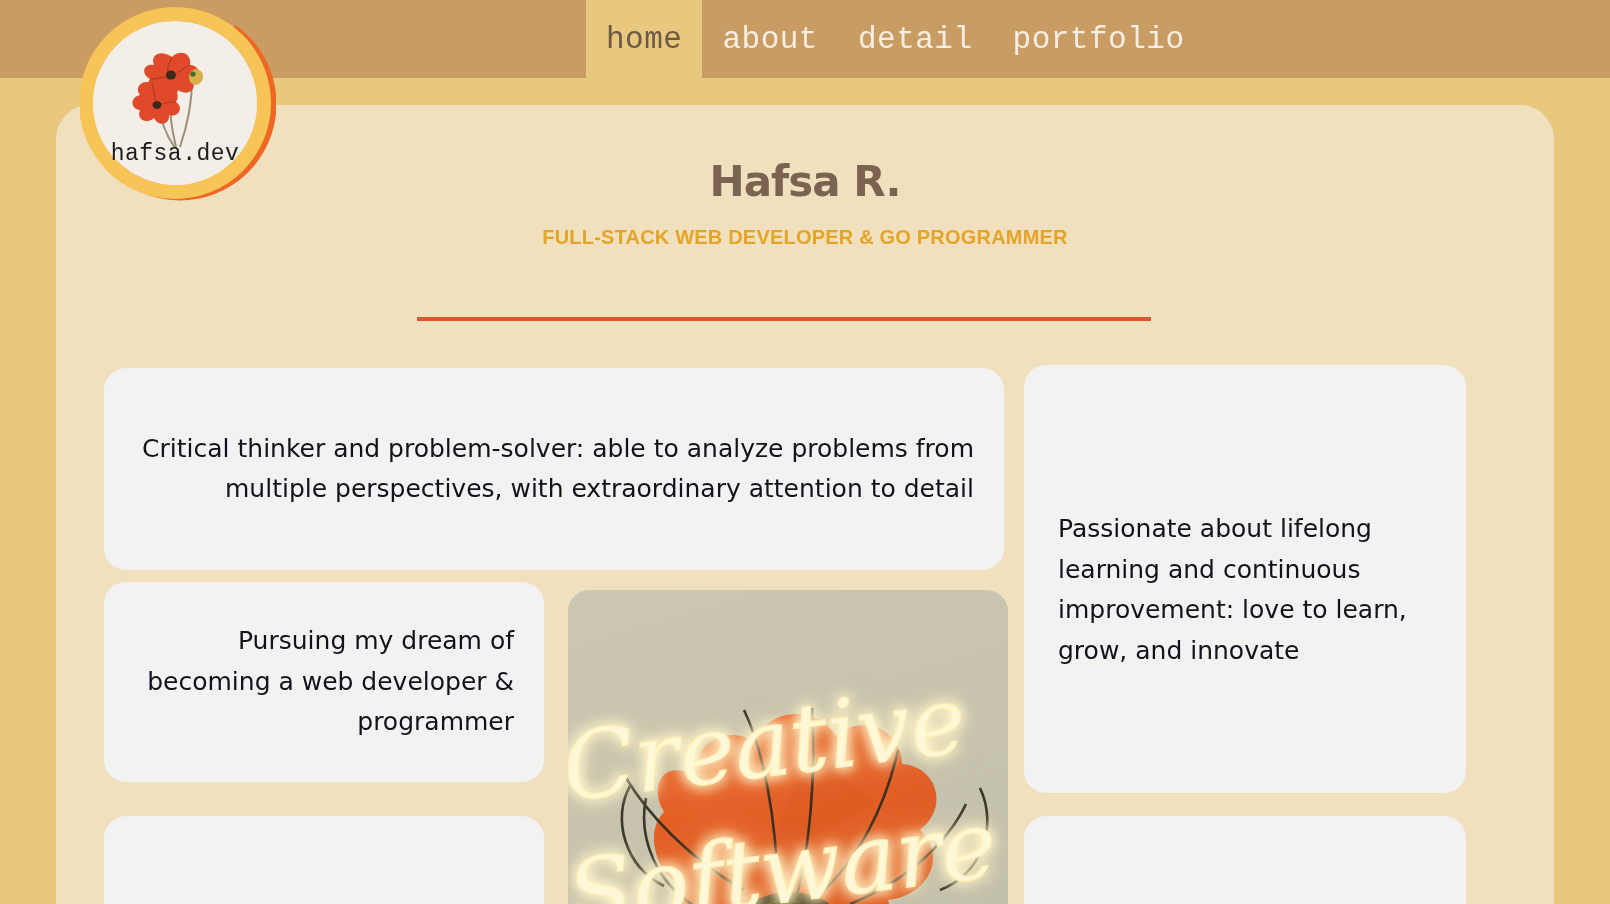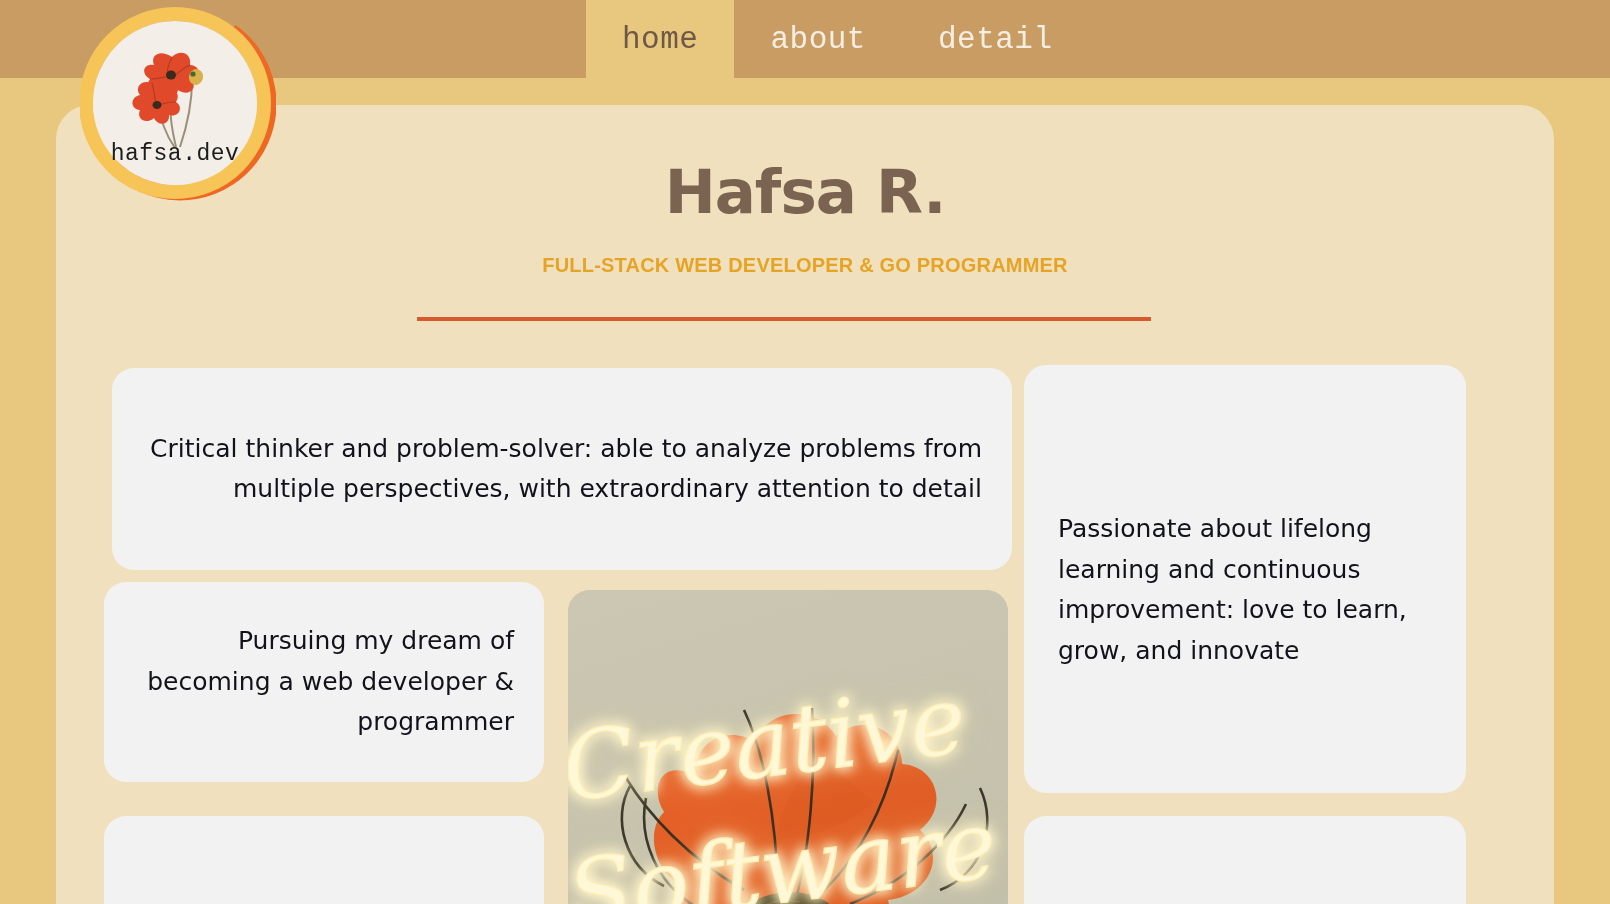--- a/index.html
+++ b/index.html
@@ -41,21 +41,21 @@
   }
 
   .nav-item {
     display: flex;
     align-items: center;
     justify-content: center;
     font-family: "Liberation Mono", "DejaVu Sans Mono", monospace;
     font-size: 31px;
     letter-spacing: 0.5px;
     color: #F6EEE2;
-    padding: 0 36px;
+    padding: 0 20px;
     height: 78px;
     cursor: pointer;
     user-select: none;
     white-space: nowrap;
   }
 
   .nav-item.active {
     background: #E8C87E;
     color: #6E5945;
   }
@@ -86,29 +86,29 @@
   .hero {
     position: absolute;
     left: 0; top: 160px;
     width: 1610px;
     text-align: center;
     z-index: 4;
   }
 
   .hero-title {
     font-family: "DejaVu Sans", sans-serif;
-    font-size: 61px;
+    font-size: 42px;
     font-weight: bold;
     color: #7A6350;
     letter-spacing: -1px;
     line-height: 1.05;
   }
 
   .hero-subtitle {
-    margin-top: 30px;
+    margin-top: 22px;
     font-family: "Liberation Sans", sans-serif;
     font-size: 20px;
     font-weight: bold;
     letter-spacing: 0.2px;
     color: #E6A427;
   }
 
   .hero-rule {
     position: absolute;
     left: 417px; top: 157px;
@@ -140,21 +140,21 @@
     line-height: 1.62;
     color: #12131A;
     width: 100%;
     padding: 0 30px;
   }
 
   .align-right  { text-align: right; }
   .align-left   { text-align: left; margin-top: 22px;  }
 
   
-  .card-critical  { left: 0;    top: 0;   width: 900px; height: 202px; margin-left: 8px; }
+  .card-critical  { left: 0;    top: 0;   width: 900px; height: 202px; }
   .card-passion   { left: 920px; top: -3px; width: 442px; height: 428px; }
   .card-pursuing  { left: 0;    top: 214px; width: 440px; height: 200px; }
   .card-empty-l   { left: 0;    top: 448px; width: 440px; height: 200px; }
   .card-empty-r   { left: 920px; top: 448px; width: 442px; height: 200px; }
 
   .card-passion .card-text { padding: 0 34px; }
 
   
   .card-image {
     position: absolute;
@@ -177,20 +177,23 @@
 
   <nav class="nav">
     <div class="nav-item active">
         <span>home</span>
       </div>
     <div class="nav-item">
         <span>about</span>
       </div>
     <div class="nav-item">
         <span>detail</span>
+      </div>
+    <div class="nav-item">
+        <span>portfolio</span>
       </div>
   </nav>
 
   <div class="logo">
     <svg viewBox="0 0 196 196" xmlns="http://www.w3.org/2000/svg">
 
       <circle cx="100" cy="99" r="89" fill="none" stroke="#EE6723" stroke-width="15" stroke-dasharray="300 600" transform="rotate(-55 100 99)"></circle>
 
       <circle cx="95" cy="98" r="89" fill="none" stroke="#F7C557" stroke-width="14"></circle>
 

